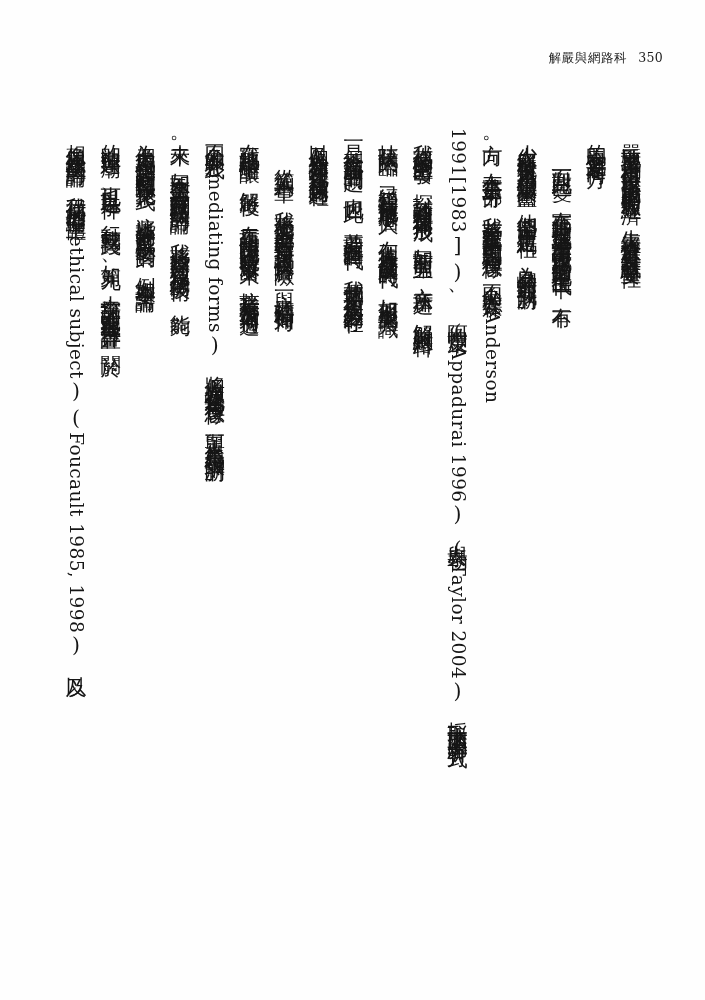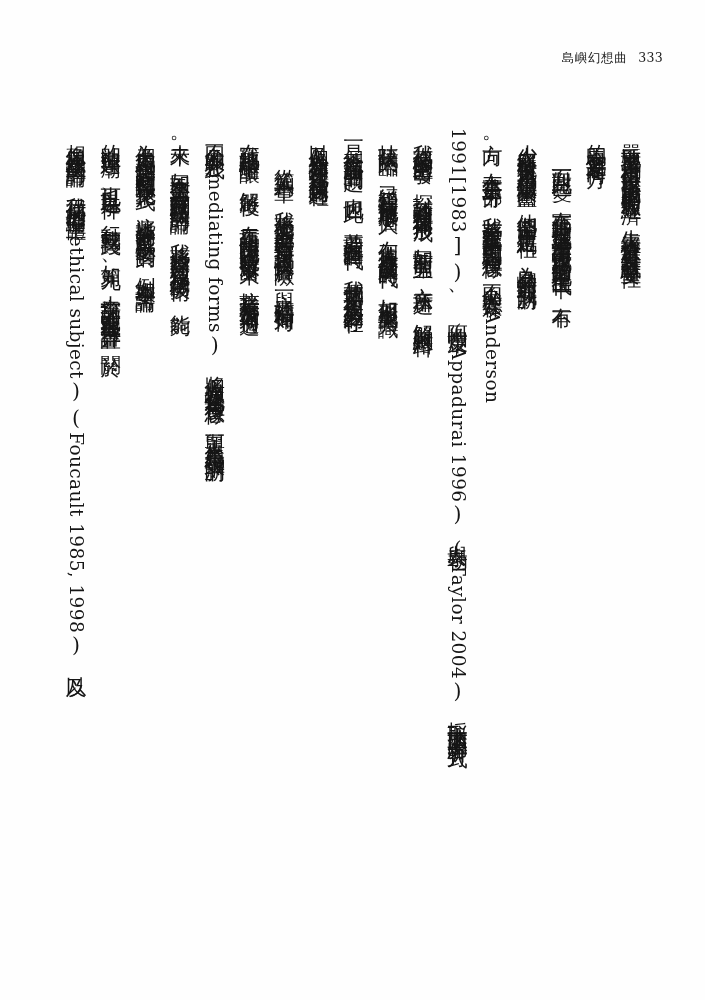--- a/index.html
+++ b/index.html
@@ -95,22 +95,22 @@
     letter-spacing: 0.4px;
     font-size: 18.5px;
   }
 </style>
 </head>
 <body>
 
 <div id="page">
 
   <div id="page-header">
-    <span class="book-title">島嶼幻想曲</span>
-    <span class="folio">333</span>
+    <span class="book-title">解嚴與網路科</span>
+    <span class="folio">350</span>
   </div>
 
   <div id="body-text">
 
   <div class="vcol">嚴重地威脅了馬祖自軍管以後所形成的軍需仰賴型經濟。失去經濟依靠且不再具有戰略重要性</div>
       <div class="vcol">的馬祖究竟要走向何方?</div>
       <div class="vcol indent">面對此一巨變,在軍管時期被保送至臺灣讀書而後返鄉服務的當地中生世代中,有不</div>
       <div class="vcol">少人自解嚴後就致力為馬祖構思未來藍圖。他們企圖重新定位馬祖,為島嶼的前途尋找新的</div>
       <div class="vcol">方向。在本書第三部分,我將著重在後軍事時期的馬祖社會想像。不同於安德森(<span class="lat">Anderson</span></div>
       <div class="vcol"><span class="lat">1991[1983</span>])、阿帕度萊(<span class="lat">Appadurai 1996</span>)與泰勒(<span class="lat">Taylor 2004</span>)採取由上而下的分析方式,</div>

